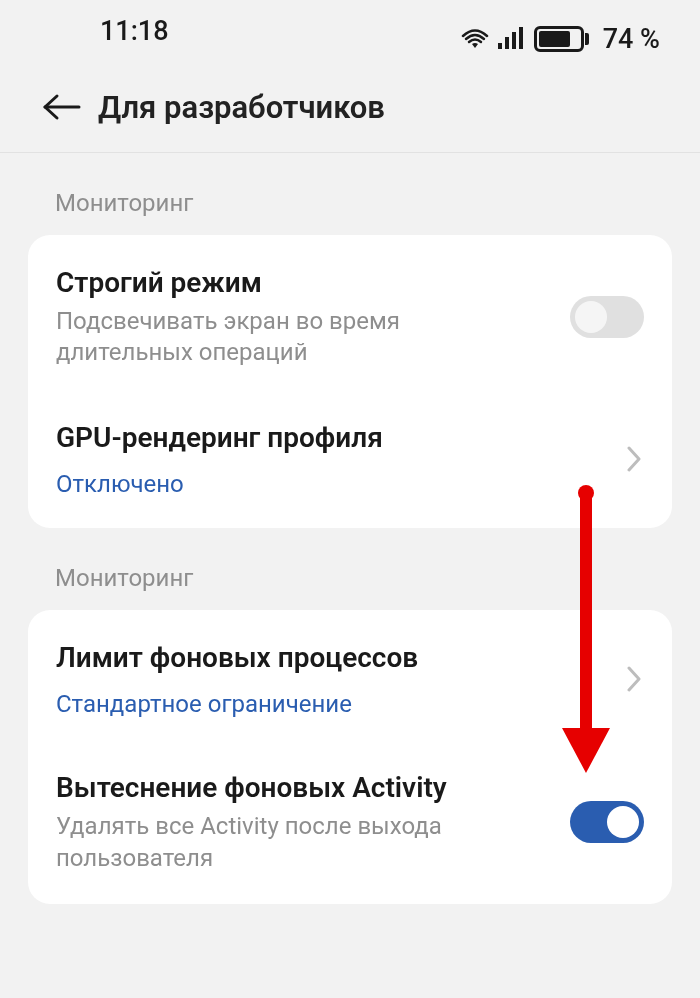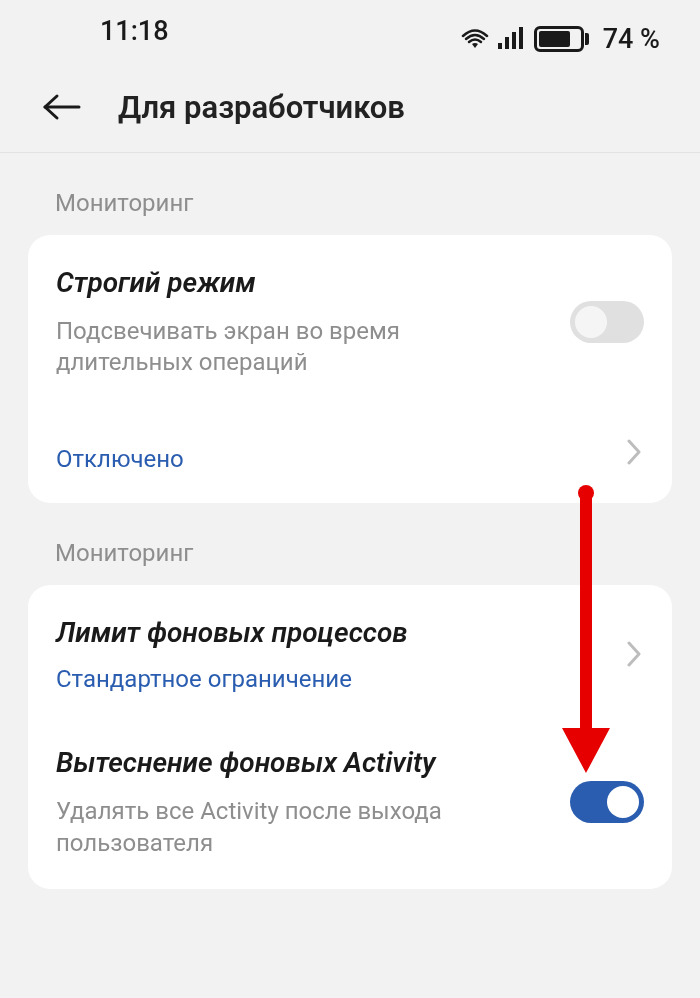--- a/index.html
+++ b/index.html
@@ -23,21 +23,21 @@
   }
   .status-left { margin-left: 60px; }
   .status-right { display: flex; align-items: center; gap: 8px; margin-top: 16px; }
   .status-icons { display: flex; align-items: center; gap: 8px; }
 
   
   .header {
     display: flex;
     align-items: center;
     padding: 26px 30px 24px 40px;
-    gap: 36px;
+    gap: 16px;
     border-bottom: 1px solid #e2e2e2;
   }
   .back-arrow {
     width: 42px; height: 42px;
     display: flex; align-items: center; justify-content: center;
     cursor: pointer;
   }
   .header-title {
     font-size: 31px;
     font-weight: 600;
@@ -63,26 +63,25 @@
     justify-content: space-between;
     padding: 26px 28px 26px 28px;
     gap: 16px;
   }
   .row-text { flex: 1; min-width: 0; }
   .row-title {
     font-size: 28px;
     font-weight: 600;
     color: #1a1a1a;
     line-height: 1.25;
-    font-style: italic;
   }
   .row-sub {
     font-size: 24px;
     color: #8e8e8e;
-    margin-top: 16px;
+    margin-top: 6px;
     line-height: 1.3;
     max-width: 420px;
   }
   .row-val {
     font-size: 24px;
     color: #2a5db0;
     margin-top: 15px;
   }
 
   
@@ -196,20 +195,21 @@
       <div class="row-title">Строгий режим</div>
       <div class="row-sub">Подсвечивать экран во время длительных операций</div>
     </div>
     <div class="toggle off">
       <div class="knob"></div>
     </div>
   </div>
 
   <div class="row">
     <div class="row-text">
+      <div class="row-title">GPU-рендеринг профиля</div>
       <div class="row-val">Отключено</div>
     </div>
     <div class="chevron">
       <svg width="14" height="26" viewBox="0 0 14 26">
         <polyline points="2,2 12,13 2,24" stroke="#bdbdbd" stroke-width="3" fill="none" stroke-linecap="round" stroke-linejoin="round"></polyline>
       </svg>
     </div>
   </div>
 
 </div>

